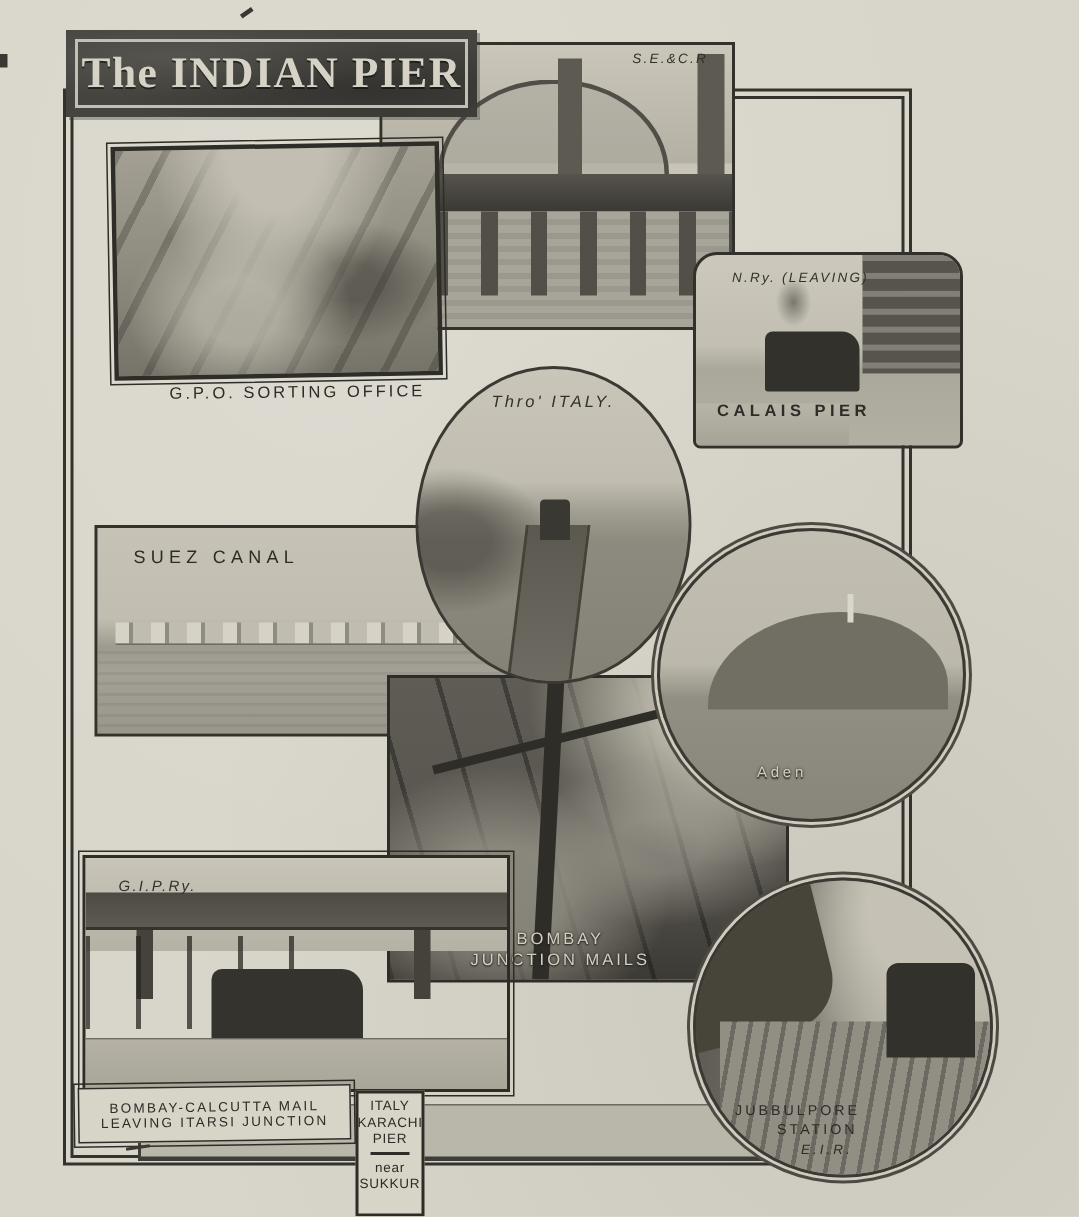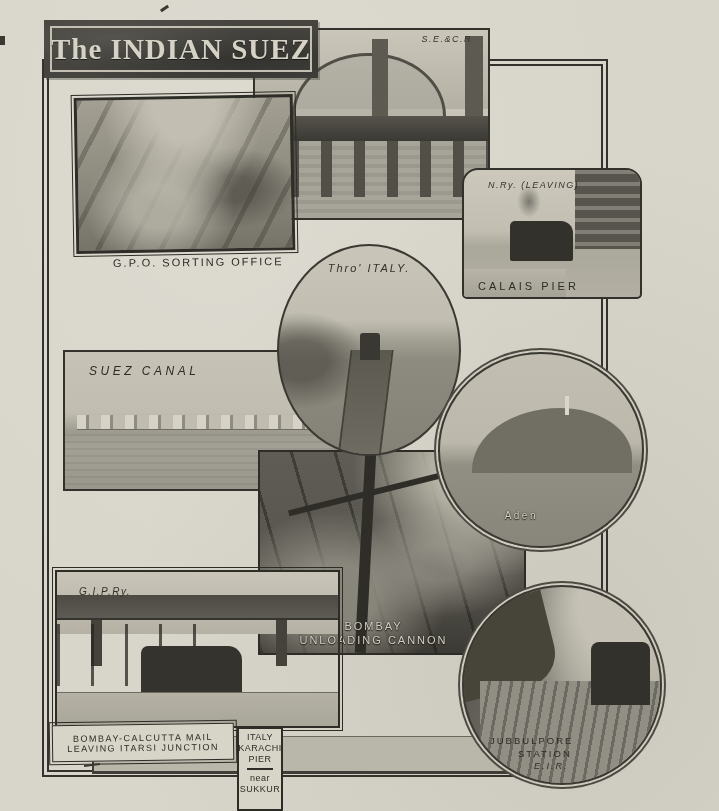--- a/index.html
+++ b/index.html
@@ -100,21 +100,21 @@
     background:
       repeating-linear-gradient(180deg, rgba(210,207,196,.35) 0 4px, transparent 4px 12px),
       #56544c; }
   .calais .loco { left:26%; top:40%; width:36%; height:32%;
     background:#33312c; border-radius:5px 12px 2px 2px; }
   .calais .smoke { left:30%; top:12%; width:14%; height:26%;
     background:radial-gradient(ellipse, rgba(90,88,80,.7), transparent 70%); }
   .calais .quay { left:0; bottom:0; width:58%; height:22%;
     background:linear-gradient(180deg,#b8b5a8,#a5a296); }
   .calais .rail-label { left:24px; top:10px; }
-  .calais .cap { left:14px; bottom:5px; font-size:11px; letter-spacing:3px; }
+  .calais .cap { left:14px; bottom:17px; font-size:11px; letter-spacing:3px;font-weight:bold; }
 
   
   .italy { left:277px; top:244px; width:184px; height:212px; z-index:6;
     border-radius:50%; border:2px solid #3b3933;
     background:
       radial-gradient(ellipse at 12% 55%, rgba(60,58,52,.55) 0 12%, transparent 30%),
       linear-gradient(180deg, #c9c6b9 0%, #c1beb1 36%, #a09d91 46%, #8d8a7f 55%, #848176 100%); }
   .italy .track { left:36%; top:50%; width:24%; height:52%;
     background:linear-gradient(180deg,#5a584f,#6e6c63);
     transform:skewX(-7deg);
@@ -126,21 +126,21 @@
 
   
   .suez { left:63px; top:350px; width:296px; height:141px; z-index:4;
     border:2px solid #33312b;
     background:linear-gradient(180deg,#c6c3b6 0%, #c1beb1 44%, #9d9a8f 58%, #a3a096 70%, #99968c 100%); }
   .suez .shore { left:4%; top:46%; width:92%; height:11%;
     background:repeating-linear-gradient(90deg, #d6d3c6 0 9px, #8f8c81 9px 12px, #c0bdb0 12px 24px);
     border-bottom:1px solid #6e6b62; }
   .suez .water-lines { left:0; bottom:0; width:100%; height:40%;
     background:repeating-linear-gradient(180deg, rgba(70,68,62,.10) 0 2px, transparent 2px 7px); }
-  .suez .cap { left:24px; top:12px; font-size:12px; letter-spacing:3.5px;font-style:italic; }
+  .suez .cap { left:24px; top:12px; font-size:12px; letter-spacing:3.5px; }
 
   
   .aden { left:438px; top:352px; width:206px; height:196px; z-index:7;
     border-radius:50%; border:2px solid #3b3933;
     box-shadow:0 0 0 2px #cfccbf, 0 0 0 4px #4c4a43;
     background:linear-gradient(180deg,#c2bfb2 0%, #bcb9ac 46%, #918e83 58%, #88857a 100%); }
   .aden .hill { left:16%; right:5%; top:28%; height:34%;
     background:#716e64; border-radius:55% 45% 0 0 / 95% 75% 0 0; }
   .aden .lighthouse { left:62%; top:22%; width:2%; height:10%; background:#d9d6ca; }
   .aden .cap { left:32%; top:81%; font-size:10px; letter-spacing:2.5px; }
@@ -233,21 +233,21 @@
 
   <div class="abs frame"></div>
   <div class="abs board"></div>
 
   <div class="abs mark mark1"></div>
   <div class="abs mark mark2"></div>
   <div class="abs mark mark3"></div>
 
   <div class="abs title-box">
     <div class="title-inner">
-      <span class="title-text">The INDIAN SUEZ</span>
+      <span class="title-text">The INDIAN PIER</span>
     </div>
   </div>
 
   <div class="abs photo cannon">
     <div class="abs sky"></div>
     <div class="abs shed"></div>
     <div class="abs tower-l"></div>
     <div class="abs tower-r"></div>
     <div class="abs deck"></div>
     <div class="abs water"></div>
@@ -262,21 +262,21 @@
     <div class="abs shore"></div>
     <div class="abs water-lines"></div>
     <span class="abs cap-print cap">SUEZ CANAL</span>
   </div>
 
   <div class="abs photo bombay">
     <div class="abs mast"></div>
     <div class="abs boom"></div>
     <div class="abs cap-light cap">
       <div>BOMBAY</div>
-      <div>UNLOADING CANNON</div>
+      <div>JUNCTION MAILS</div>
     </div>
   </div>
 
   <div class="abs photo gpo"></div>
   <span class="abs cap-print gpo-cap">G.P.O. SORTING OFFICE</span>
 
   <div class="abs photo calais">
     <div class="abs bldg"></div>
     <div class="abs smoke"></div>
     <div class="abs loco"></div>

